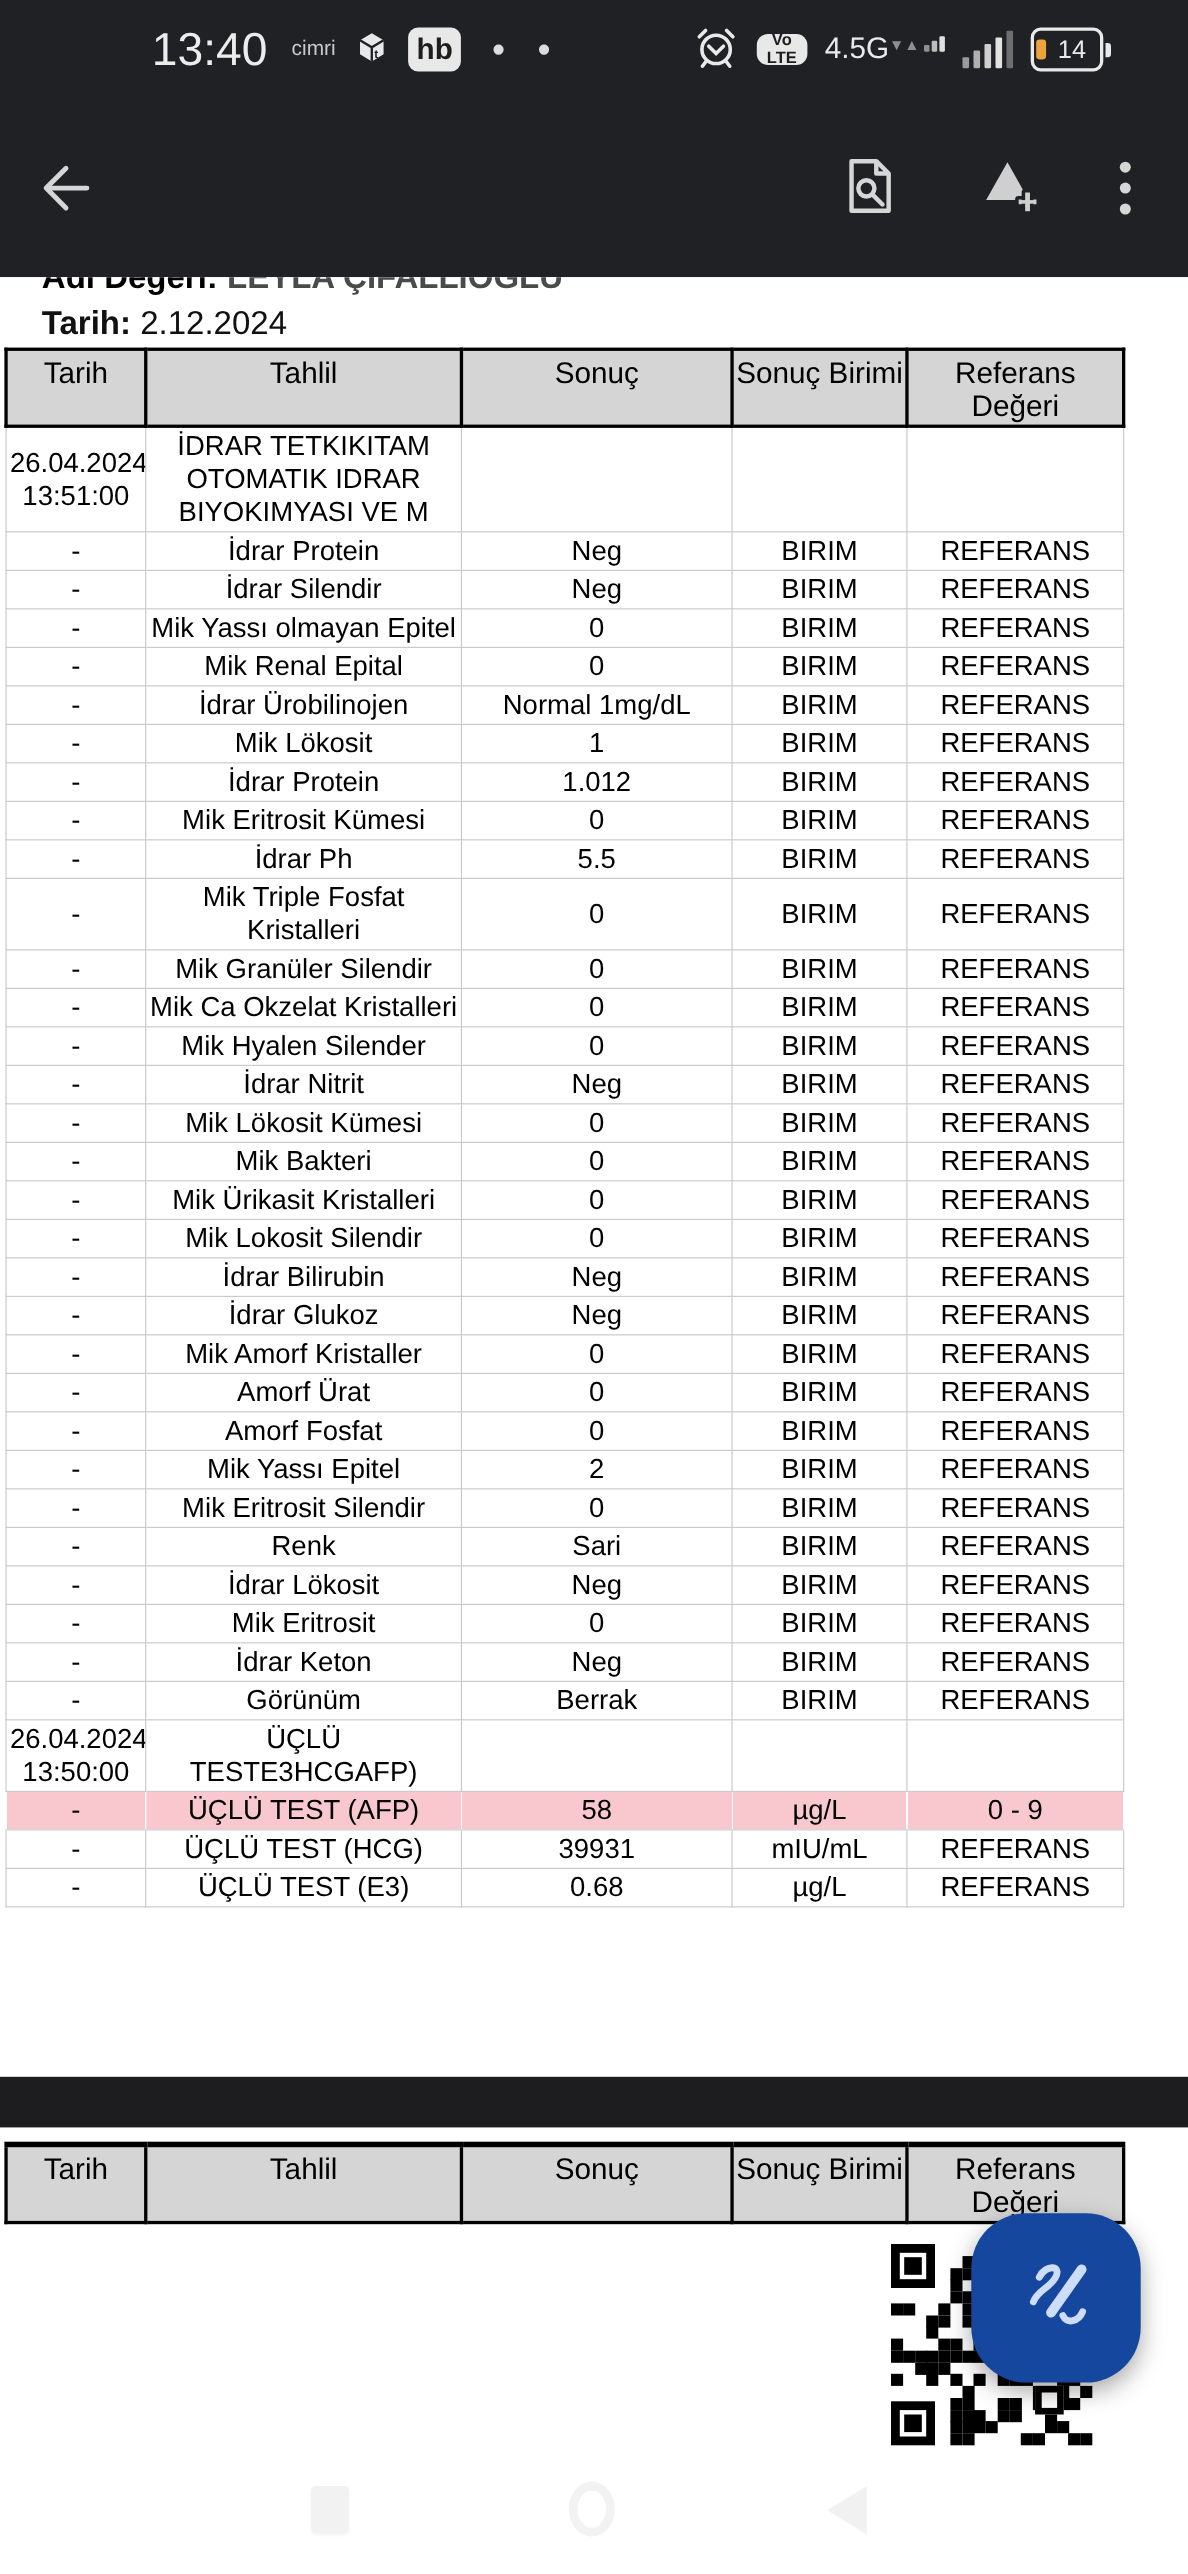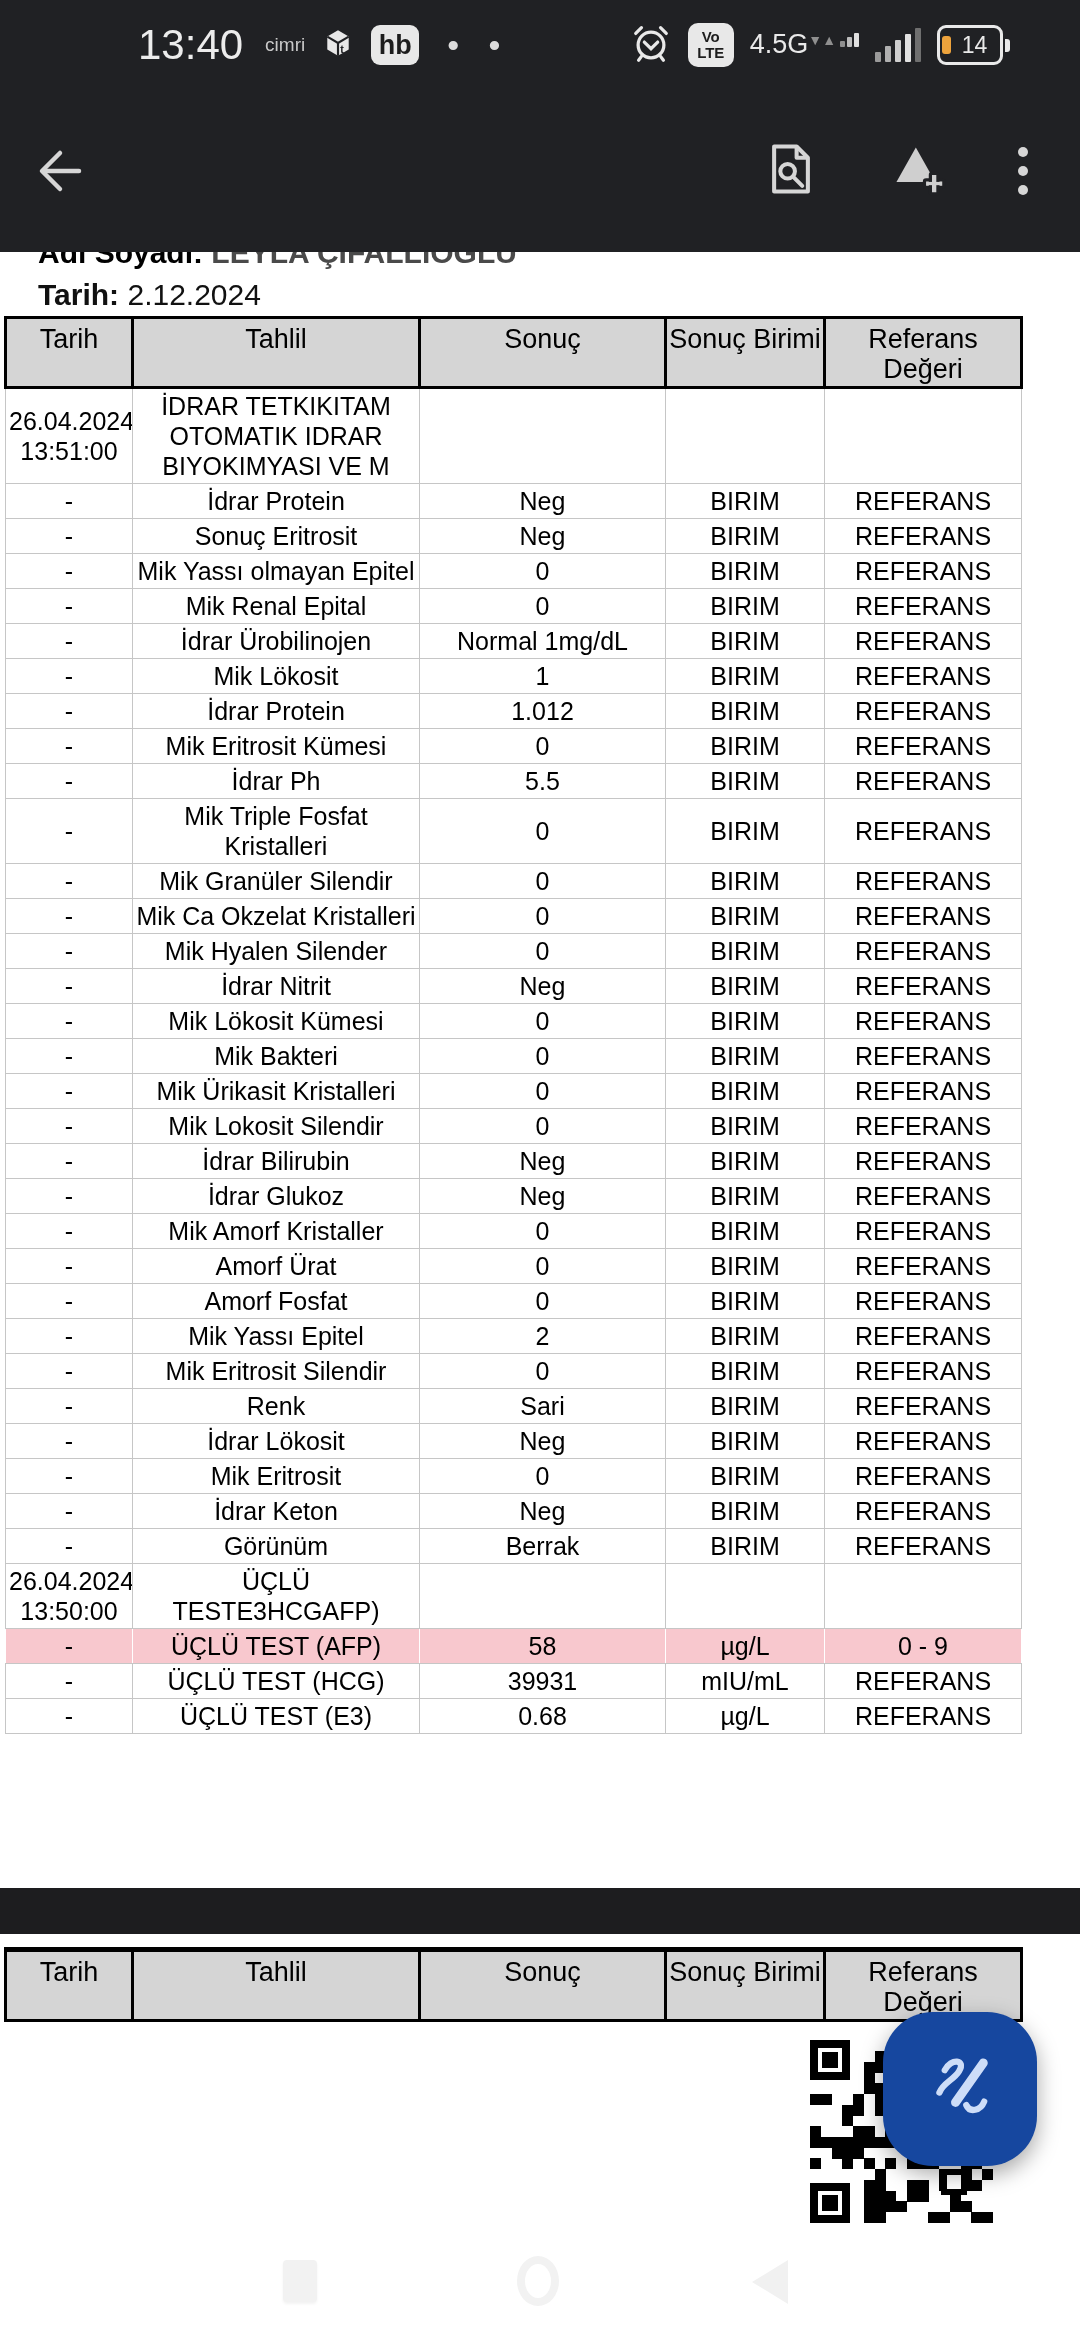--- a/index.html
+++ b/index.html
@@ -10,21 +10,21 @@
   .top-dark{position:absolute;left:0;top:0;width:1080px;height:252px;background:var(--app-dark,#202124);}
   .status-bar{position:absolute;left:0;top:0;width:1080px;height:90px;display:flex;align-items:center;}
   .sb-left{display:flex;align-items:center;gap:18px;margin-left:138px;}
   .sb-time{font-size:42px;color:#ececec;text-align:right;}
   .sb-carrier{font-size:19px;color:#c9c9c9;margin-left:4px;}
   .badge{background:#e8e8e8;color:#1d1d1d;border-radius:9px;font-weight:bold;
          display:flex;align-items:center;justify-content:center;}
   .hb-badge{width:48px;height:40px;font-size:27px;}
   .sb-dots{color:#dcdcdc;font-size:34px;letter-spacing:10px;margin-left:10px;}
   .sb-right{display:flex;align-items:center;gap:16px;margin-left:auto;margin-right:70px;}
-  .volte-badge{width:46px;height:44px;border-radius:10px;font-size:15px;line-height:16px;text-align:center;font-weight:bold;flex-direction:column;}
+  .volte-badge{width:46px;height:28px;border-radius:10px;font-size:15px;line-height:16px;text-align:center;font-weight:bold;flex-direction:column;}
   .net-col{display:flex;flex-direction:row;align-items:flex-start;line-height:1;}
   .net-label{font-size:27px;color:#e9e9e9;margin-bottom:2px;}
   .mini-sig{display:flex;align-items:flex-end;gap:2px;height:16px;}
   .mini-sig i{display:block;width:5px;background:#8f8f8f;border-radius:1px;}
   .mini-arrows{font-size:14px;color:#8f8f8f;margin-right:2px;}
   .big-sig{display:flex;align-items:flex-end;gap:4px;height:34px;}
   .big-sig i{display:block;width:6px;border-radius:1px;}
   .battery{display:flex;align-items:center;}
   .batt-body{width:56px;height:30px;border:3px solid #e9e9e9;border-radius:9px;display:flex;align-items:center;padding:2px;}
   .batt-fill{width:9px;height:18px;background:var(--battery-orange,#eda33c);border-radius:3px;}
@@ -171,21 +171,21 @@
             <i></i>
             <i></i>
         </span>
       </span>
     </div>
   </div>
 
   <div class="doc">
 
     <div class="meta-name">
-      <span>Adı Soyadı:</span>
+      <span>Adı Değeri:</span>
       <span class="val">LEYLA ÇIFALLIOĞLU</span>
     </div>
     <div class="meta-date">
       <span class="lbl">Tarih:</span>
       <span>2.12.2024</span>
     </div>
 
     <table class="doc-table first">
       <colgroup>
           <col style="width: 127px;">
@@ -214,21 +214,21 @@
           </tr>
           <tr>
             <td class="c-tarih">-</td>
             <td class="c-tahlil">İdrar Protein</td>
             <td class="c-sonuc">Neg</td>
             <td class="c-birim">BIRIM</td>
             <td class="c-referans">REFERANS</td>
           </tr>
           <tr>
             <td class="c-tarih">-</td>
-            <td class="c-tahlil">Sonuç Eritrosit</td>
+            <td class="c-tahlil">İdrar Silendir</td>
             <td class="c-sonuc">Neg</td>
             <td class="c-birim">BIRIM</td>
             <td class="c-referans">REFERANS</td>
           </tr>
           <tr>
             <td class="c-tarih">-</td>
             <td class="c-tahlil">Mik Yassı olmayan Epitel</td>
             <td class="c-sonuc">0</td>
             <td class="c-birim">BIRIM</td>
             <td class="c-referans">REFERANS</td>

